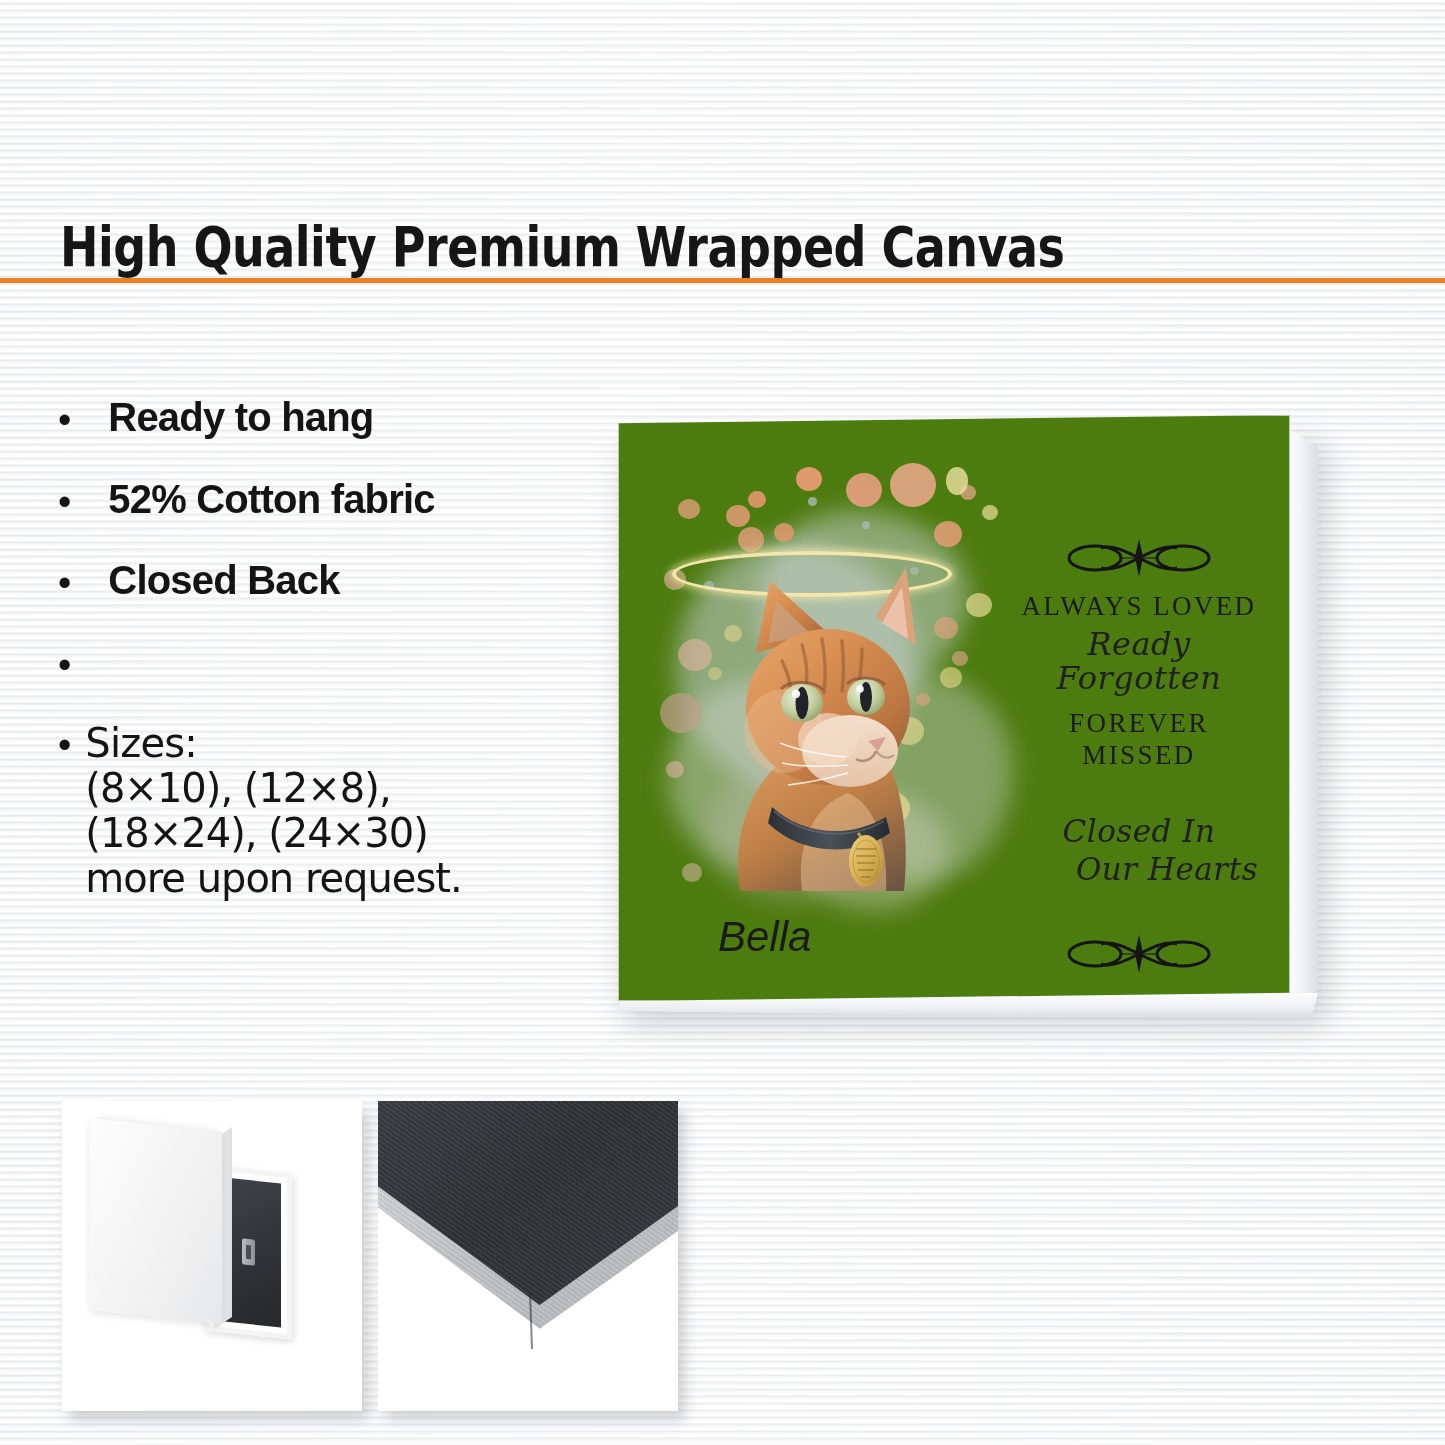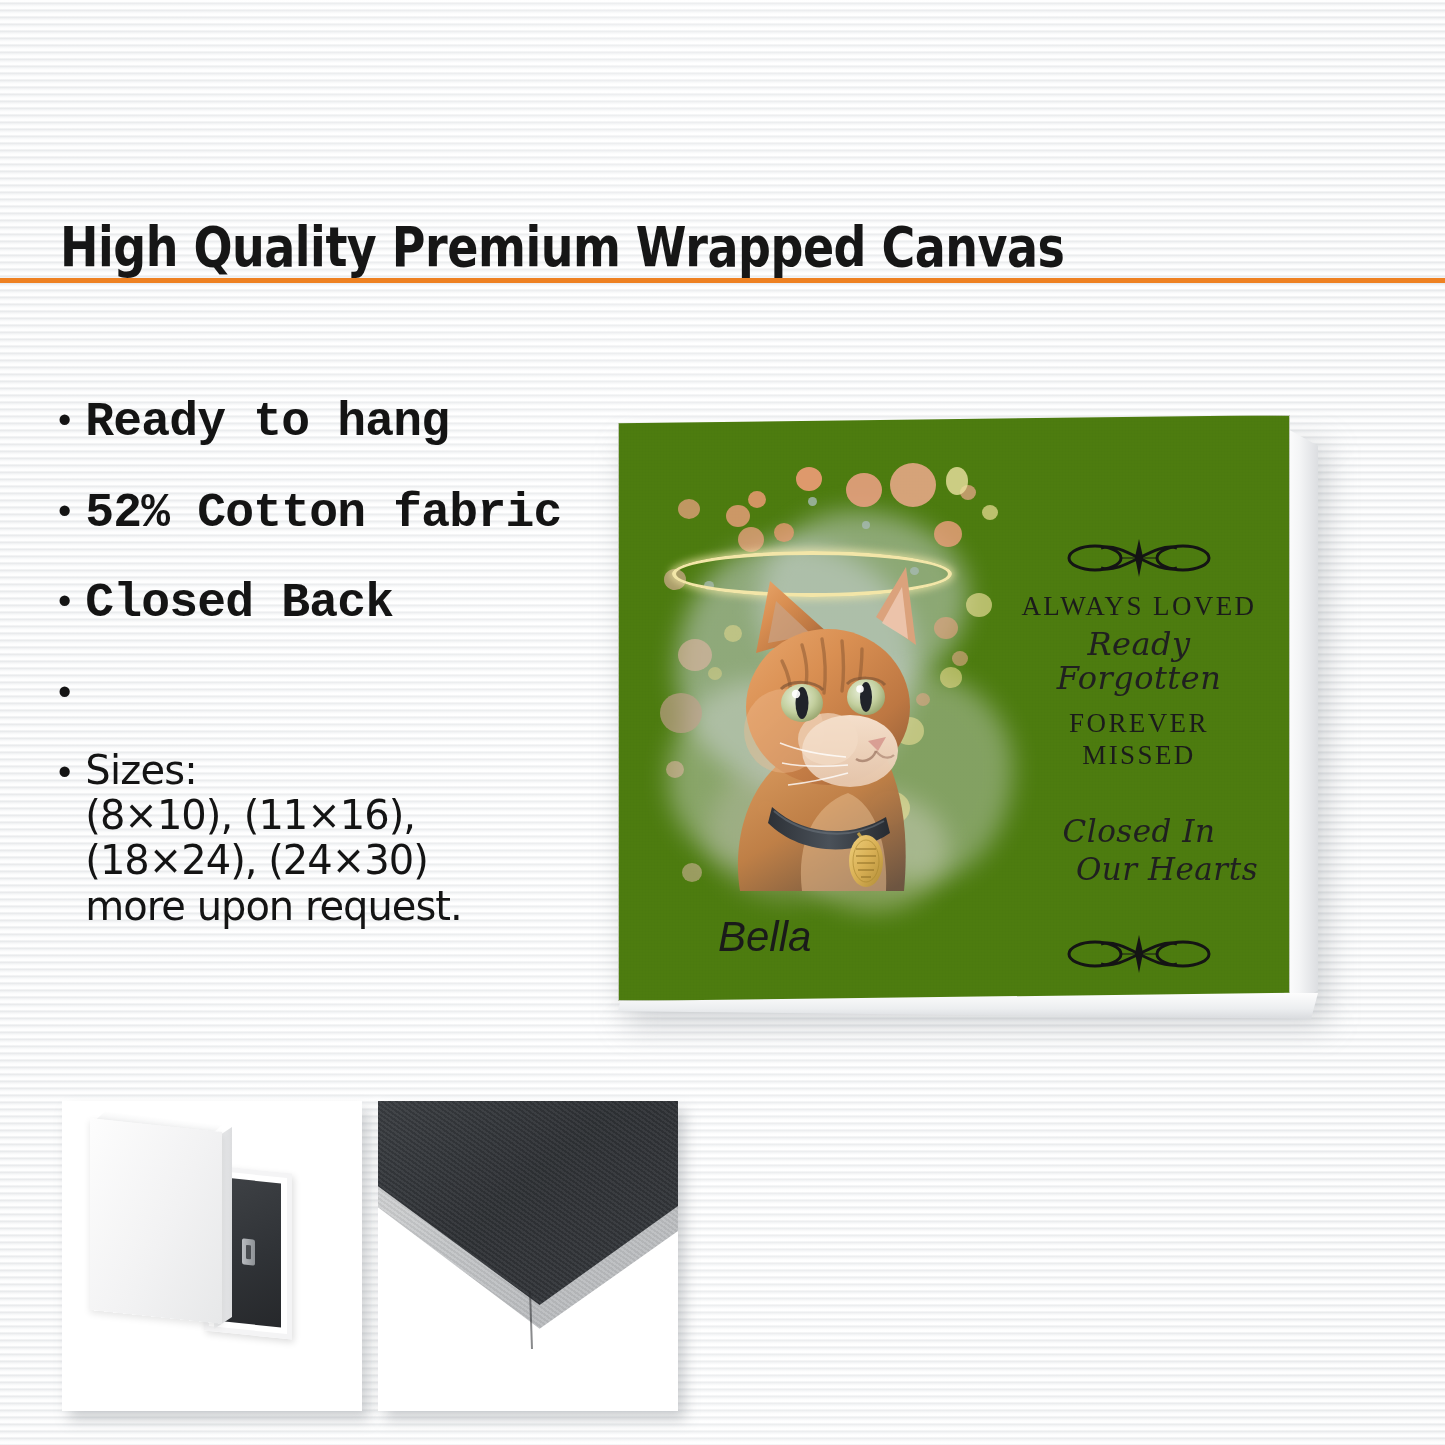--- a/index.html
+++ b/index.html
@@ -92,26 +92,27 @@
     color: #141414;
   }
   .bullet {
     font-size: 38px;
     line-height: 1;
     margin-right: 14px;
     margin-top: 6px;
     flex: none;
   }
   .feature-text {
-    font-family: Liberation Mono, monospace;
+    font-family: Liberation Sans, sans-serif;
     font-weight: bold;
-    font-size: 48px;
+    font-size: 40px;
     line-height: 1.14;
     letter-spacing: -0.8px;
     white-space: pre-line;
+    margin-left: 23px;
   }
   .sizes-label {
     font-family: "DejaVu Sans", sans-serif;
     font-weight: normal;
     font-size: 40px;
     letter-spacing: -0.8px;
     display: block;
   }
   .sizes-list {
     font-family: "DejaVu Sans", sans-serif;
@@ -429,21 +430,21 @@
     </div>
 
     <div class="feature-item">
       <span class="bullet">•</span>
     </div>
 
     <div class="feature-item sizes-block">
       <span class="bullet">•</span>
       <span>
         <span class="sizes-label">Sizes:</span>
-        <span class="sizes-list">(8×10), (11×16),
+        <span class="sizes-list">(8×10), (12×8),
 (18×24), (24×30)
 more upon request.</span>
       </span>
     </div>
 
   </div>
 
   <div class="canvas-wrap">
 
     <div class="canvas-shadow"></div>

